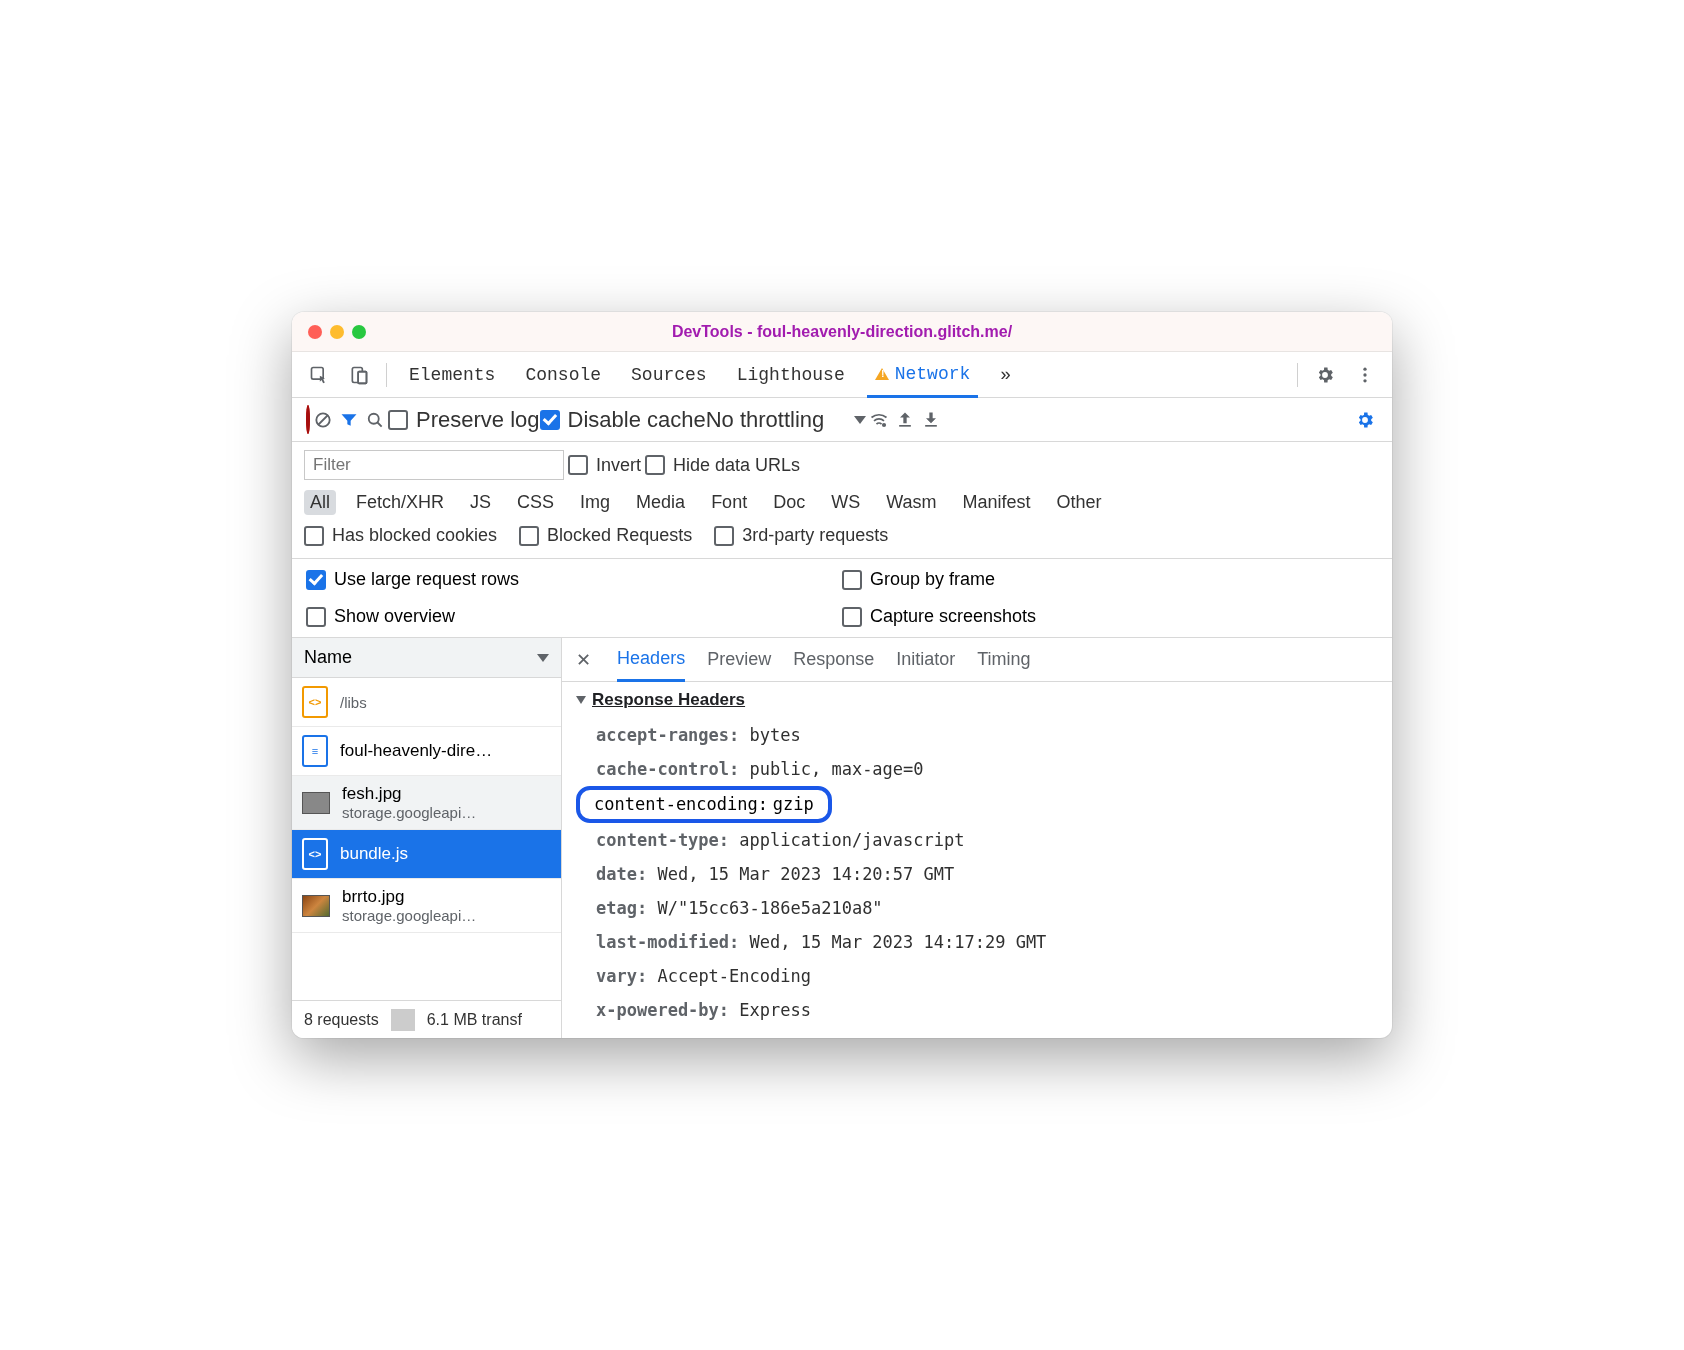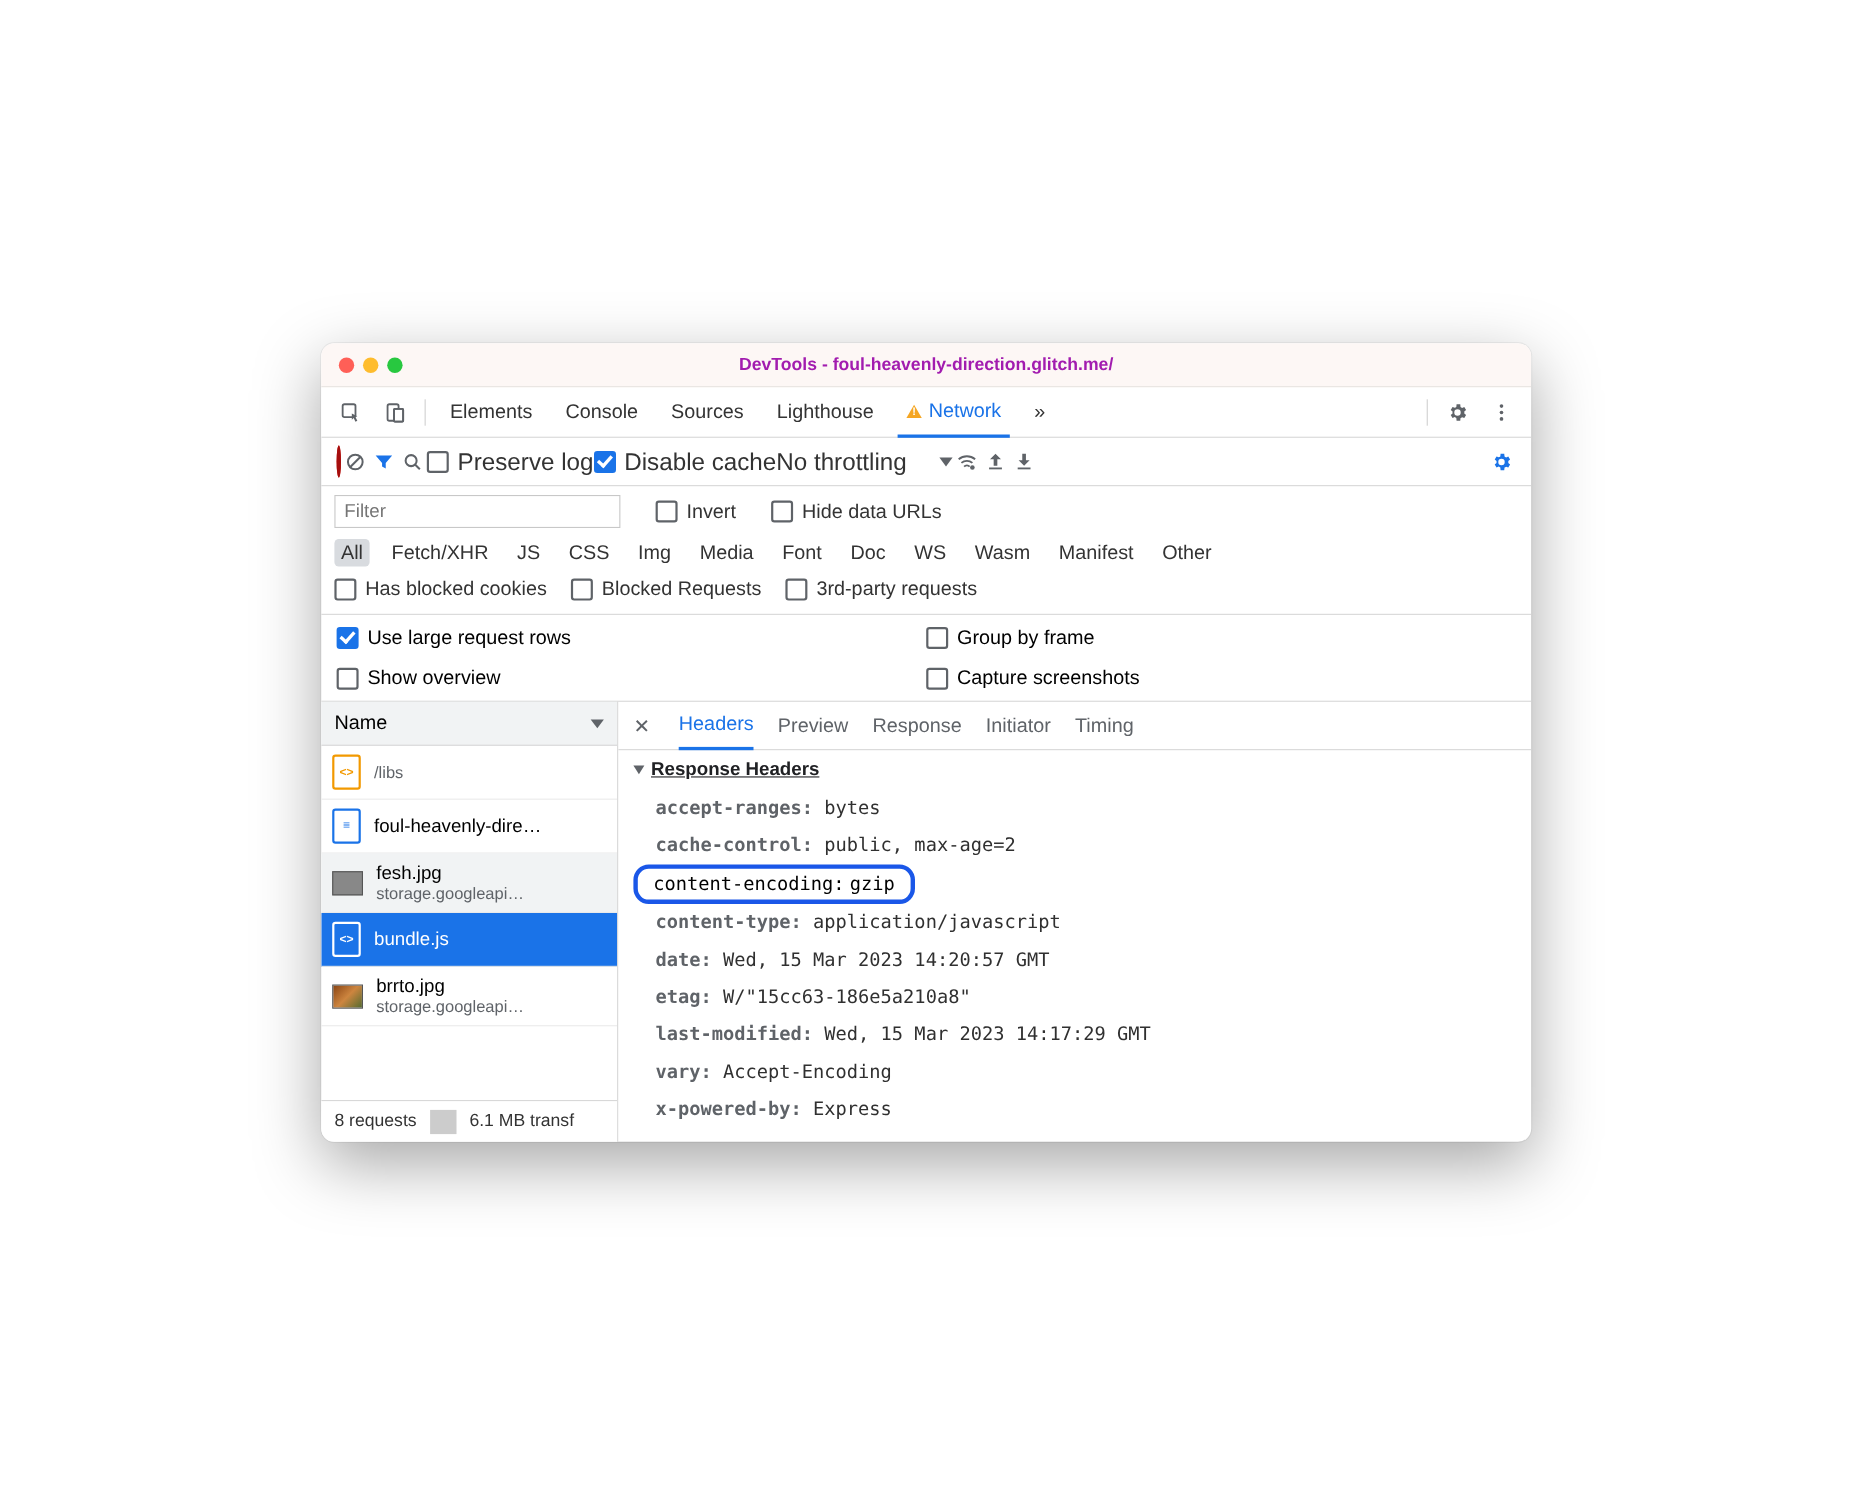--- a/index.html
+++ b/index.html
@@ -41,20 +41,21 @@
   .tabs-row {
     height: 46px;
     background: #fff;
     border-bottom: 1px solid #d8d8d8;
     display: flex;
     align-items: center;
     padding: 0 14px;
     gap: 14px;
     font-size: 18px;
     color: #333;
+    font-family: Liberation Mono, monospace;
   }
   .tabs-row .sep { width: 1px; height: 24px; background: #d0d0d0; }
   .tab-item { padding: 0 8px; height: 100%; display: flex; align-items: center; gap: 6px; cursor: default; }
   .tab-item.active { color: #1a73e8; border-bottom: 3px solid #1a73e8; margin-bottom: -1px; }
   .tab-warn { width:0;height:0;border-left:7px solid transparent;border-right:7px solid transparent;border-bottom:12px solid #f5a623; position:relative;}
   .tab-warn::after{content:"!";position:absolute;left:-2px;top:1px;font-size:10px;font-weight:700;color:#fff;}
   .spacer { flex: 1; }
   .icon-btn { color: #5f6368; display:inline-flex; align-items:center; justify-content:center; width:26px; height:26px; }
   .icon-btn svg { width: 20px; height: 20px; }
   .network-toolbar {
@@ -73,21 +74,21 @@
   .cbox.checked::after { content:""; width:5px; height:10px; border: solid #fff; border-width: 0 3px 3px 0; transform: rotate(42deg) translate(-1px,-1px);}
   .lbl-check { display:flex; align-items:center; gap:8px;}
   .throttling { display:flex;align-items:center;gap:6px;color:#333;}
   .tri-down { width:0;height:0;border-left:6px solid transparent;border-right:6px solid transparent;border-top:8px solid #5f6368;}
   .filter-row {
     border-bottom: 1px solid #d8d8d8;
     padding: 8px 12px 12px 12px;
     font-size: 18px;
     color: #333;
   }
-  .filter-row-line1 { display:flex; align-items:center; gap:32px; margin-bottom:10px;}
+  .filter-row-line1 { display:flex; align-items:center; gap:4px; margin-bottom:10px;}
   .filter-input { width: 260px; height: 30px; border: 1px solid #c8c8c8; padding: 0 8px; font-size: 17px; color:#888;}
   .type-chips { display:flex; flex-wrap:wrap; gap:14px; margin-bottom:10px;}
   .chip { padding: 2px 6px; border-radius:4px; }
   .chip.active { background: #d8dbdf; }
   .check-row { display:flex; gap:22px; flex-wrap:wrap;}
   .options-grid {
     border-bottom: 1px solid #d8d8d8;
     display: grid;
     grid-template-columns: 1fr 1fr;
     padding: 10px 14px;
@@ -380,21 +381,21 @@
         <div class="dtab">
             <span>Timing</span>
           </div>
       </div>
       <div class="headers-body">
         <div class="section-title">
           <span class="tri"></span>
           <span>Response Headers</span>
         </div>
         <div class="hdr-line"><span class="hk">accept-ranges:</span> <span class="hv">bytes</span></div>
-        <div class="hdr-line"><span class="hk">cache-control:</span> <span class="hv">public, max-age=2</span></div>
+        <div class="hdr-line"><span class="hk">cache-control:</span> <span class="hv">public, max-age=0</span></div>
         <div><span class="hdr-highlight"><span class="hk" style="font-family:ui-monospace,Menlo,monospace">content-encoding:</span> <span class="hv" style="font-family:ui-monospace,Menlo,monospace">gzip</span></span></div>
         <div class="hdr-line"><span class="hk">content-type:</span> <span class="hv">application/javascript</span></div>
         <div class="hdr-line"><span class="hk">date:</span> <span class="hv">Wed, 15 Mar 2023 14:20:57 GMT</span></div>
         <div class="hdr-line"><span class="hk">etag:</span> <span class="hv">W/"15cc63-186e5a210a8"</span></div>
         <div class="hdr-line"><span class="hk">last-modified:</span> <span class="hv">Wed, 15 Mar 2023 14:17:29 GMT</span></div>
         <div class="hdr-line"><span class="hk">vary:</span> <span class="hv">Accept-Encoding</span></div>
         <div class="hdr-line"><span class="hk">x-powered-by:</span> <span class="hv">Express</span></div>
       </div>
     </div>
   </div>

